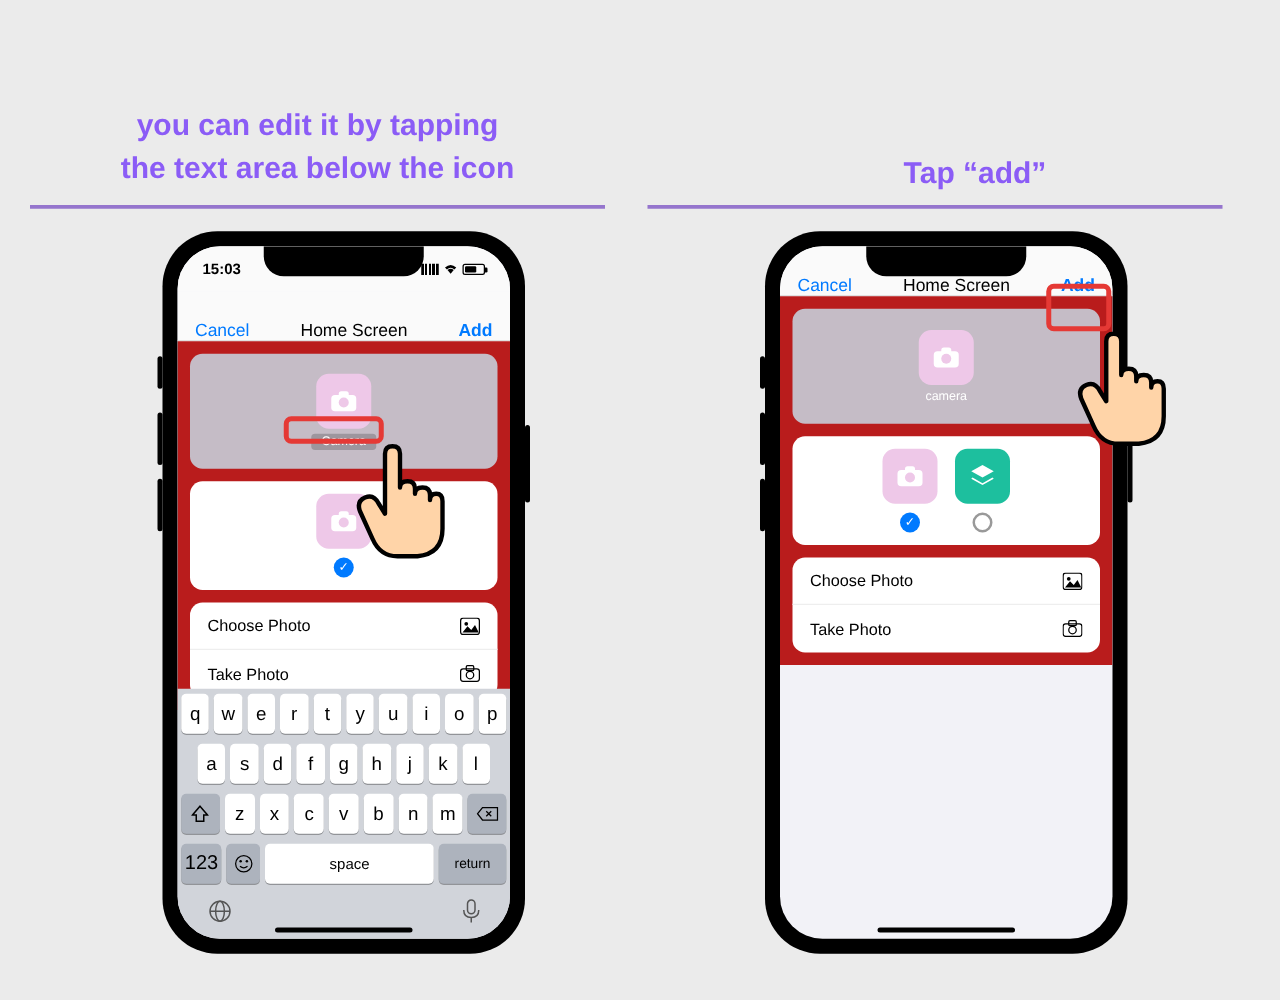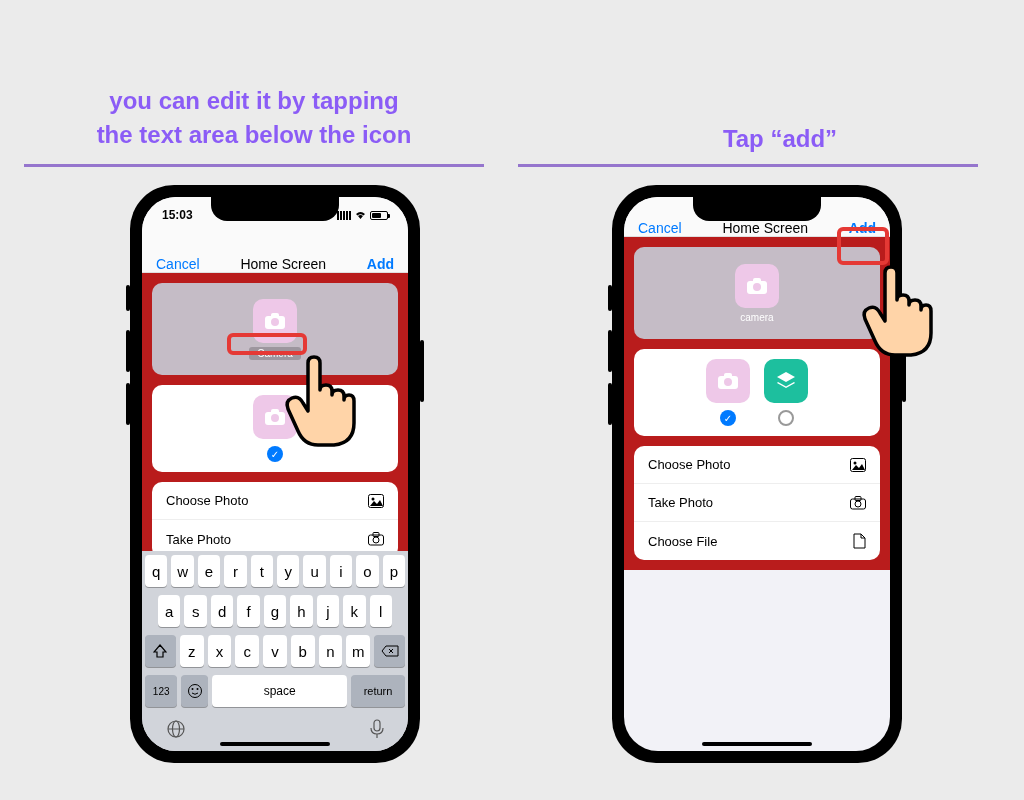--- a/index.html
+++ b/index.html
@@ -39,21 +39,21 @@
 .list-row:last-child{border-bottom:none}
 .kb{position:absolute;bottom:0;left:0;right:0;background:#d1d4da}
 .sugg{height:34px;display:flex;background:#e8eaed}
 .sugg-item{flex:1;display:flex;align-items:center;justify-content:center;font-size:12px;border-right:1px solid #ccc}
 .sugg-item:last-child{border-right:none}
 .krow{display:flex;gap:4px;padding:4px 3px;justify-content:center}
 .key{background:#fff;border-radius:4px;height:32px;flex:1;display:flex;align-items:center;justify-content:center;font-size:15px;box-shadow:0 1px 0 rgba(0,0,0,0.3);max-width:24px}
 .key-w{max-width:none;flex:1.3;background:#adb3bd}
 .key-space{max-width:none;flex:5}
 .key-ret{max-width:none;flex:2;background:#adb3bd;font-size:11px}
-.key-123{max-width:none;flex:1.2;background:#adb3bd;font-size:10px}
+.key-123{max-width:none;flex:1.2;background:#adb3bd;font-size:16px}
 .key-emoji{max-width:none;flex:1;background:#adb3bd}
 .kbbar{height:40px;display:flex;justify-content:space-between;align-items:center;padding:0 24px;font-size:18px;color:#555}
 .home-ind{position:absolute;bottom:5px;left:50%;transform:translateX(-50%);width:110px;height:4px;background:#000;border-radius:3px}
 .highlight{position:absolute;border:4px solid #e53935;border-radius:6px;z-index:20}
 .hand{position:absolute;z-index:30;width:80px;height:95px}
 .hand svg{width:100%;height:100%}
 .sig{display:inline-block;width:14px;height:9px;background:linear-gradient(to right,#000 2px,transparent 2px 3px,#000 3px 5px,transparent 5px 6px,#000 6px 8px,transparent 8px 9px,#000 9px 11px,transparent 11px 12px,#000 12px)}
 .batt{display:inline-block;width:18px;height:9px;border:1px solid #000;border-radius:2px;position:relative}
 .batt::after{content:'';position:absolute;right:-3px;top:2px;width:2px;height:4px;background:#000;border-radius:0 1px 1px 0}
 .batt::before{content:'';position:absolute;left:1px;top:1px;width:9px;height:5px;background:#000;border-radius:1px}
@@ -265,27 +265,20 @@
             </svg>
           </div>
     <div class="list-row">
             <span>Take Photo</span>
             <svg width="16" height="14">
               <rect x="0.5" y="3" width="15" height="10" rx="2" fill="none" stroke="#000"></rect>
               <rect x="5" y="0.5" width="6" height="4" rx="1" fill="none" stroke="#000"></rect>
               <circle cx="8" cy="8" r="3" fill="none" stroke="#000"></circle>
             </svg>
           </div>
-    <div class="list-row">
-            <span>Choose File</span>
-            <svg width="13" height="16">
-              <path d="M1 1 L8 1 L12 5 L12 15 L1 15 Z" fill="none" stroke="#000"></path>
-              <path d="M8 1 L8 5 L12 5" fill="none" stroke="#000"></path>
-            </svg>
-          </div>
   </div>
 </div>
 <div class="home-ind"></div>
 </div>
 <div class="highlight" style="left:225px;top:42px;width:52px;height:38px"></div>
 </div>
 <div class="hand" style="left:855px;top:265px">
 <svg viewBox="0 0 80 95">
       <path d="M30 8 Q30 2 36 2 Q42 2 42 8 L42 35 Q42 30 48 30 Q54 30 54 36 L54 40 Q54 35 60 35 Q66 35 66 41 L66 45 Q66 40 71 40 Q76 40 76 46 L76 68 Q76 88 56 90 L40 90 Q26 90 20 76 L10 54 Q7 46 14 43 Q21 40 25 48 L30 56 Z" fill="#ffd4a8" stroke="#000" stroke-width="3.5" stroke-linejoin="round"></path>
     </svg>

